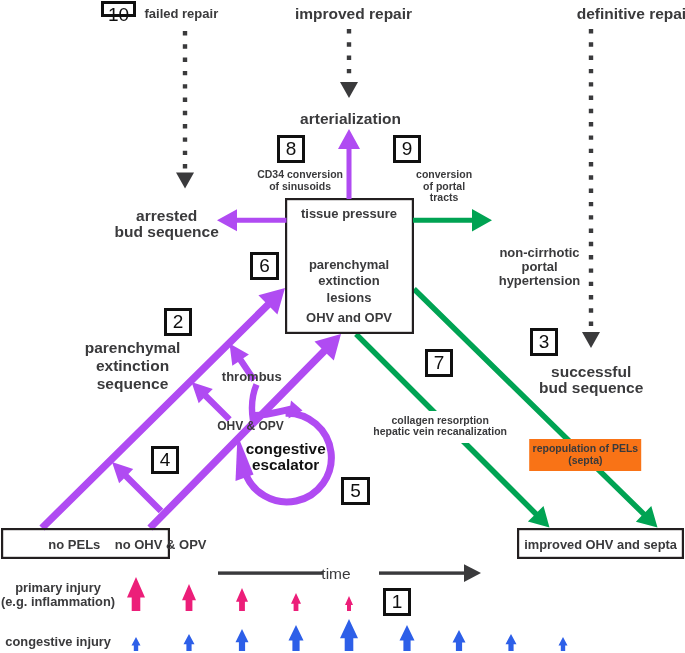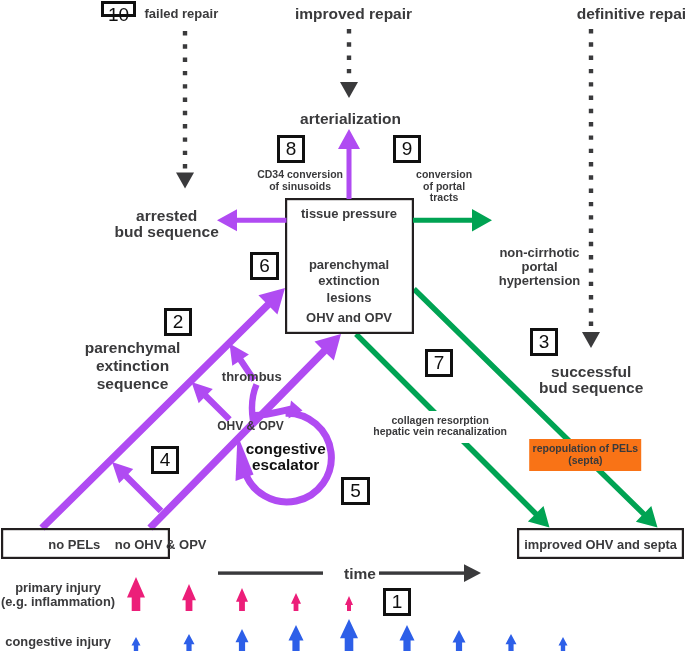--- a/index.html
+++ b/index.html
@@ -112,21 +112,21 @@
   <div class="lbl" style="left:251.8px;top:369.6035px;font-size:13px;line-height:14px;font-weight:bold;text-align:center;transform:translateX(-50%);">thrombus</div>
   <div class="lbl" style="left:300.1px;top:168.87975px;font-size:10.5px;line-height:11.7px;font-weight:bold;text-align:center;transform:translateX(-50%);">CD34 conversion
 of sinusoids</div>
   <div class="lbl" style="left:444.1px;top:168.85475px;font-size:10.5px;line-height:11.75px;font-weight:bold;text-align:center;transform:translateX(-50%);">conversion
 of portal
 tracts</div>
   <div class="lbl" style="left:440.2px;top:410.72975px;font-size:10.5px;line-height:11.6px;font-weight:bold;text-align:center;transform:translateX(-50%);background:#fff;padding:4px 3px 5px 3px;">collagen resorption
 hepatic vein recanalization</div>
   <div class="lbl" style="left:585.4px;top:438.87975px;font-size:10.5px;line-height:11.7px;font-weight:bold;text-align:center;transform:translateX(-50%);background:#f97316;padding:4px 3px 5px 3px;">repopulation of PELs
 (septa)</div>
-  <div class="lbl" style="left:360px;top:565.62725px;font-size:15.5px;line-height:16.5px;font-weight:bold;transform:translateX(-50%);">time</div>
+  <div class="lbl" style="left:336px;top:565.62725px;font-size:15.5px;line-height:16.5px;font-weight:normal;transform:translateX(-50%);">time</div>
   <div class="lbl" style="left:58.0px;top:581.1530750000001px;font-size:12.85px;line-height:13.6px;font-weight:bold;text-align:center;transform:translateX(-50%);">primary injury
 (e.g. inflammation)</div>
   <div class="lbl" style="left:58.2px;top:635.053075px;font-size:12.85px;line-height:13.6px;font-weight:bold;text-align:center;transform:translateX(-50%);">congestive injury</div>
   <div class="num" style="left:101px;top:1px;width:35px;height:16px;line-height:22px;font-size:19px;border:3px solid #101010;box-sizing:border-box;">10</div>
   <div class="num" style="left:277px;top:135px;width:28px;height:28px;line-height:22px;font-size:19px;border:3px solid #101010;box-sizing:border-box;">8</div>
   <div class="num" style="left:393px;top:135px;width:28px;height:28px;line-height:22px;font-size:19px;border:3px solid #101010;box-sizing:border-box;">9</div>
   <div class="num" style="left:250px;top:252px;width:29px;height:28px;line-height:22px;font-size:19px;border:3px solid #101010;box-sizing:border-box;">6</div>
   <div class="num" style="left:164px;top:308px;width:28px;height:28px;line-height:22px;font-size:19px;border:3px solid #101010;box-sizing:border-box;">2</div>
   <div class="num" style="left:530px;top:328px;width:28px;height:28px;line-height:22px;font-size:19px;border:3px solid #101010;box-sizing:border-box;">3</div>
   <div class="num" style="left:425px;top:349px;width:28px;height:28px;line-height:22px;font-size:19px;border:3px solid #101010;box-sizing:border-box;">7</div>

